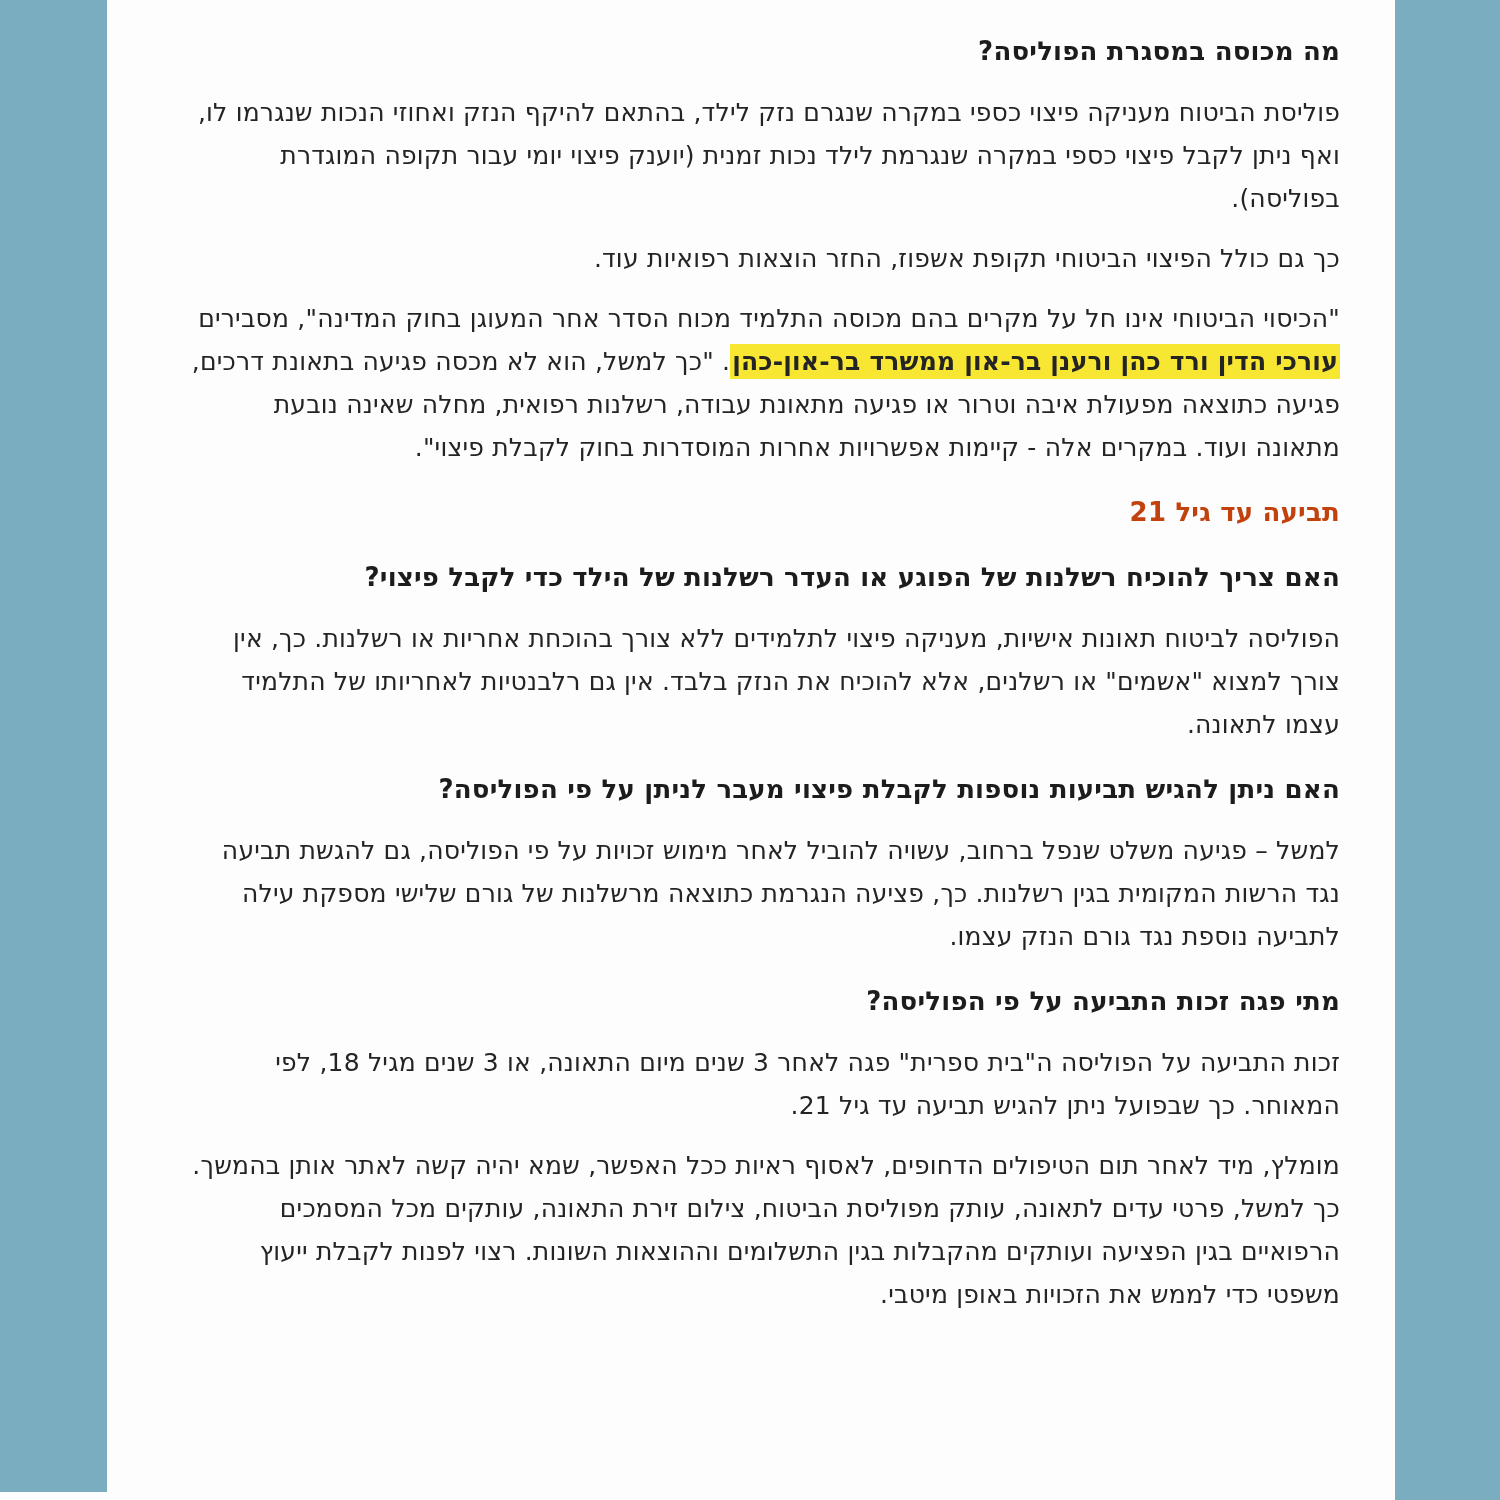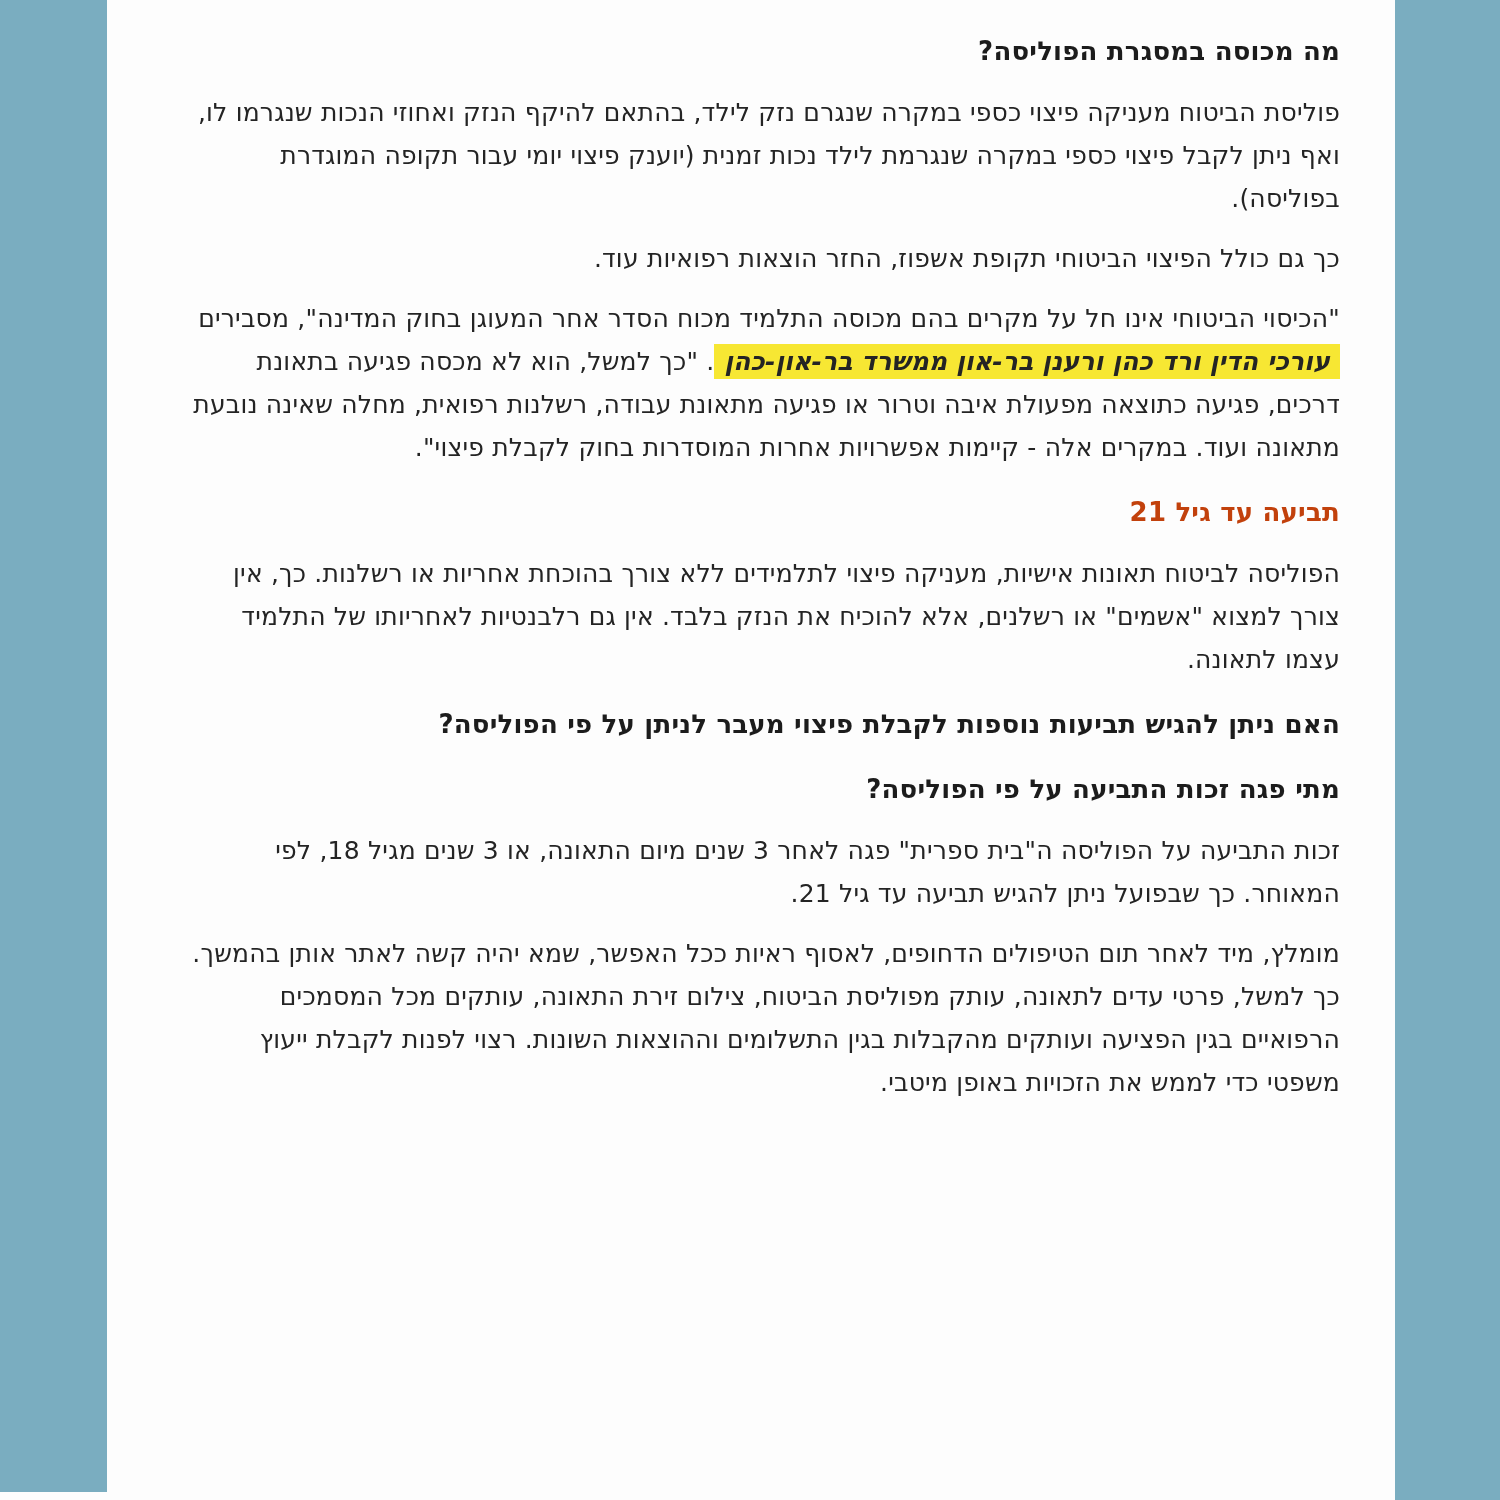--- a/index.html
+++ b/index.html
@@ -28,44 +28,45 @@
     color:#1c1c1c;
     font-size:26px;
     margin:22px 0 18px;
     text-align:right;
   }
   .q.first{margin-top:6px;}
   .q.blue{color:#c2410c;}
   p{margin:0 0 17px;}
   .hl{
     font-weight:bold;
-    padding:3px 10px;
-    font-style:italic;
+    padding:3px 2px;
   }
 </style>
 </head>
 <body>
 
 <div class="page">
 
   <div class="band band-left" style="background: rgb(122, 173, 192);"></div>
   <div class="band band-right" style="background: rgb(122, 173, 192);"></div>
 
   <div class="content">
 
     <div class="q first">מה מכוסה במסגרת הפוליסה?</div>
     <p>פוליסת הביטוח מעניקה פיצוי כספי במקרה שנגרם נזק לילד, בהתאם להיקף הנזק ואחוזי הנכות שנגרמו לו, ואף ניתן לקבל פיצוי כספי במקרה שנגרמת לילד נכות זמנית (יוענק פיצוי יומי עבור תקופה המוגדרת בפוליסה).</p>
     <p>כך גם כולל הפיצוי הביטוחי תקופת אשפוז, החזר הוצאות רפואיות עוד.</p>
 
     <p><span>"הכיסוי הביטוחי אינו חל על מקרים בהם מכוסה התלמיד מכוח הסדר אחר המעוגן בחוק המדינה", מסבירים </span><span class="hl" style="background: rgb(247, 231, 51);">עורכי הדין ורד כהן ורענן בר-און ממשרד בר-און-כהן</span><span>. "כך למשל, הוא לא מכסה פגיעה בתאונת דרכים, פגיעה כתוצאה מפעולת איבה וטרור או פגיעה מתאונת עבודה, רשלנות רפואית, מחלה שאינה נובעת מתאונה ועוד. במקרים אלה - קיימות אפשרויות אחרות המוסדרות בחוק לקבלת פיצוי".</span></p>
 
     <div class="q blue">תביעה עד גיל 21</div>
 
+    <div class="q">האם צריך להוכיח רשלנות של הפוגע או העדר רשלנות של הילד כדי לקבל פיצוי?</div>
     <p>הפוליסה לביטוח תאונות אישיות, מעניקה פיצוי לתלמידים ללא צורך בהוכחת אחריות או רשלנות. כך, אין צורך למצוא "אשמים" או רשלנים, אלא להוכיח את הנזק בלבד. אין גם רלבנטיות לאחריותו של התלמיד עצמו לתאונה.</p>
 
     <div class="q">האם ניתן להגיש תביעות נוספות לקבלת פיצוי מעבר לניתן על פי הפוליסה?</div>
+    <p>למשל – פגיעה משלט שנפל ברחוב, עשויה להוביל לאחר מימוש זכויות על פי הפוליסה, גם להגשת תביעה נגד הרשות המקומית בגין רשלנות. כך, פציעה הנגרמת כתוצאה מרשלנות של גורם שלישי מספקת עילה לתביעה נוספת נגד גורם הנזק עצמו.</p>
 
     <div class="q">מתי פגה זכות התביעה על פי הפוליסה?</div>
     <p>זכות התביעה על הפוליסה ה"בית ספרית" פגה לאחר 3 שנים מיום התאונה, או 3 שנים מגיל 18, לפי המאוחר. כך שבפועל ניתן להגיש תביעה עד גיל 21.</p>
     <p>מומלץ, מיד לאחר תום הטיפולים הדחופים, לאסוף ראיות ככל האפשר, שמא יהיה קשה לאתר אותן בהמשך. כך למשל, פרטי עדים לתאונה, עותק מפוליסת הביטוח, צילום זירת התאונה, עותקים מכל המסמכים הרפואיים בגין הפציעה ועותקים מהקבלות בגין התשלומים וההוצאות השונות. רצוי לפנות לקבלת ייעוץ משפטי כדי לממש את הזכויות באופן מיטבי.</p>
 
   </div>
 </div>
 
 </body></html>

